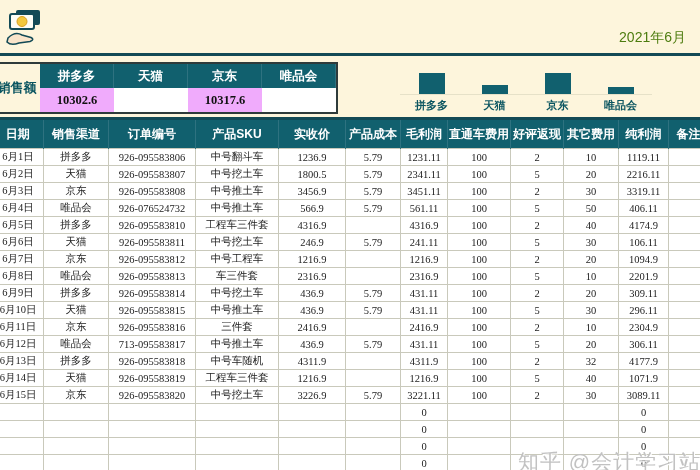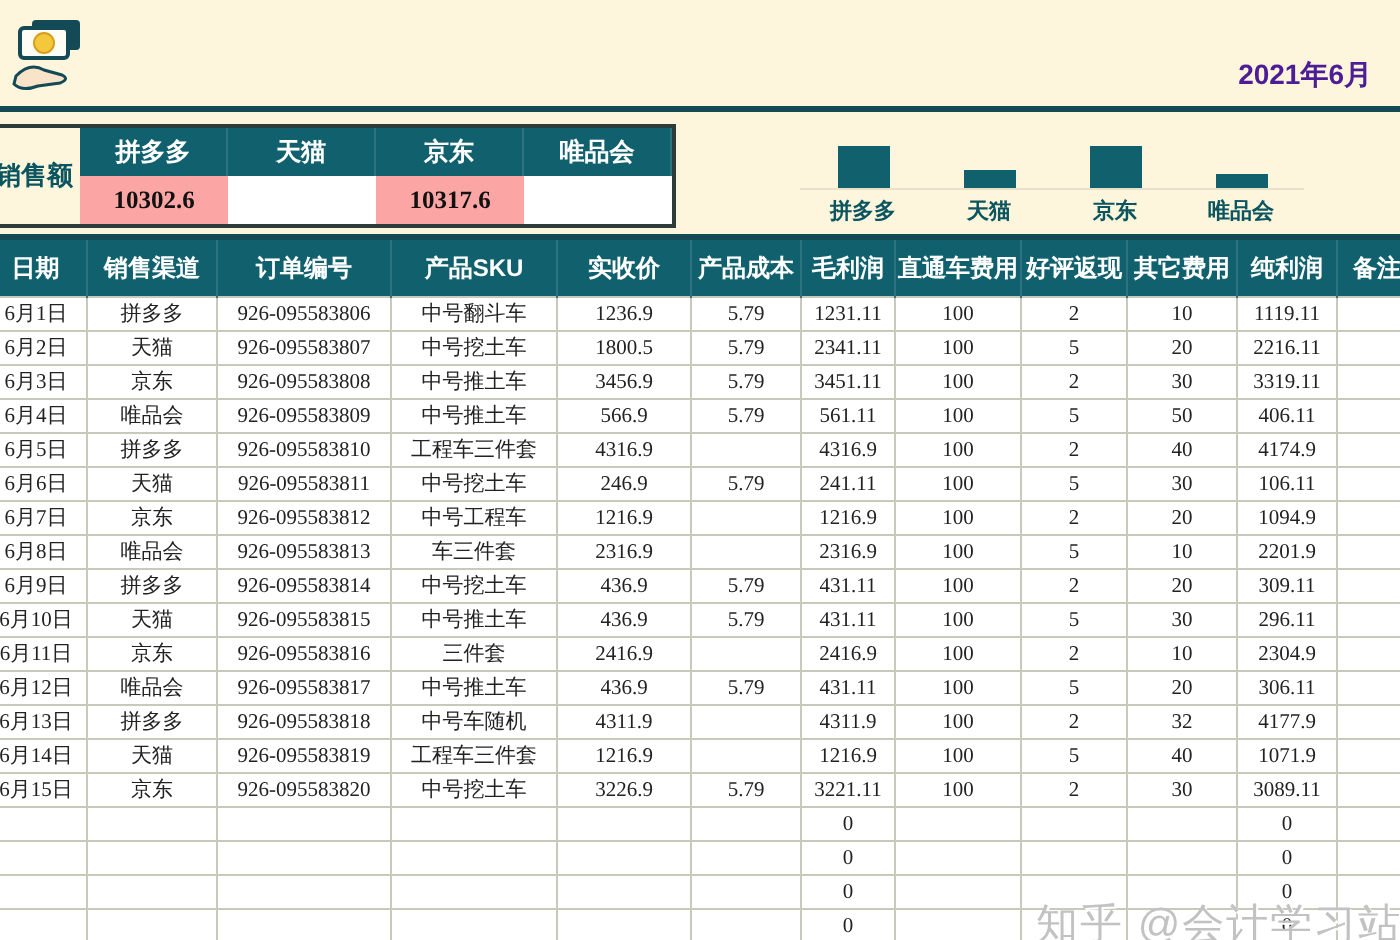--- a/index.html
+++ b/index.html
@@ -11,41 +11,41 @@
 
   
   .top-band { height:53px; position:relative; }
   .logo { position:absolute; left:14px; top:8px; }
   .title {
     position:absolute; left:54px; top:13px;
     font-size:19px; font-weight:bold; color:#0b5560; letter-spacing:2px;
   }
   .date {
     position:absolute; right:22px; top:29px;
-    font-size:14px; font-weight:bold; color:#4c1d95;text-align:center;
+    font-size:14px; font-weight:normal; color:#4d7c0f;text-align:center;
   }
   .divider { height:3px; background:#134a56; }
 
   
   .summary-band { height:61px; position:relative; }
   .sum-table {
     position:absolute; left:0; top:6px; display:flex;
     border:2px solid #2e3b3b; background:#fff;
   }
   .sum-label {
     width:46px; background:#fdf5dc; color:#0b5560; font-weight:bold;
     font-size:13px; display:flex; align-items:center; justify-content:center;
   }
   .sum-col { width:74px; text-align:center; }
   .sum-col .h {
     height:24px; line-height:24px; background:#11606e; color:#fff;
     font-weight:bold; font-size:12.5px; border-right:1px solid #2e7280;
   }
   .sum-col .v {
-    height:24px; line-height:24px; background:#fca5a5; color:#111;
+    height:24px; line-height:24px; background:#f0abfc; color:#111;
     font-weight:bold; font-size:12.5px; font-family:"Liberation Serif", serif;
   }
 
   
   .chart { position:absolute; left:408px; top:8px; width:252px; display:flex; }
   .chart-cell { flex:1; display:flex; flex-direction:column; align-items:center; }
   .bar-wrap {
     height:30px; width:100%; display:flex; align-items:flex-end; justify-content:center;
     border-bottom:1px solid #e6e1c8;
   }
@@ -212,21 +212,21 @@
           <td>3451.11</td>
           <td>100</td>
           <td>2</td>
           <td>30</td>
           <td>3319.11</td>
           <td></td>
         </tr>
         <tr>
           <td class="cjk">6月4日</td>
           <td class="cjk">唯品会</td>
-          <td>926-095583809</td>
+          <td>926-076524732</td>
           <td class="cjk">中号推土车</td>
           <td>566.9</td>
           <td>5.79</td>
           <td>561.11</td>
           <td>100</td>
           <td>5</td>
           <td>50</td>
           <td>406.11</td>
           <td></td>
         </tr>
@@ -324,21 +324,21 @@
           <td>2416.9</td>
           <td>100</td>
           <td>2</td>
           <td>10</td>
           <td>2304.9</td>
           <td></td>
         </tr>
         <tr>
           <td class="cjk">6月12日</td>
           <td class="cjk">唯品会</td>
-          <td>926-095583817</td>
+          <td>713-095583817</td>
           <td class="cjk">中号推土车</td>
           <td>436.9</td>
           <td>5.79</td>
           <td>431.11</td>
           <td>100</td>
           <td>5</td>
           <td>20</td>
           <td>306.11</td>
           <td></td>
         </tr>

